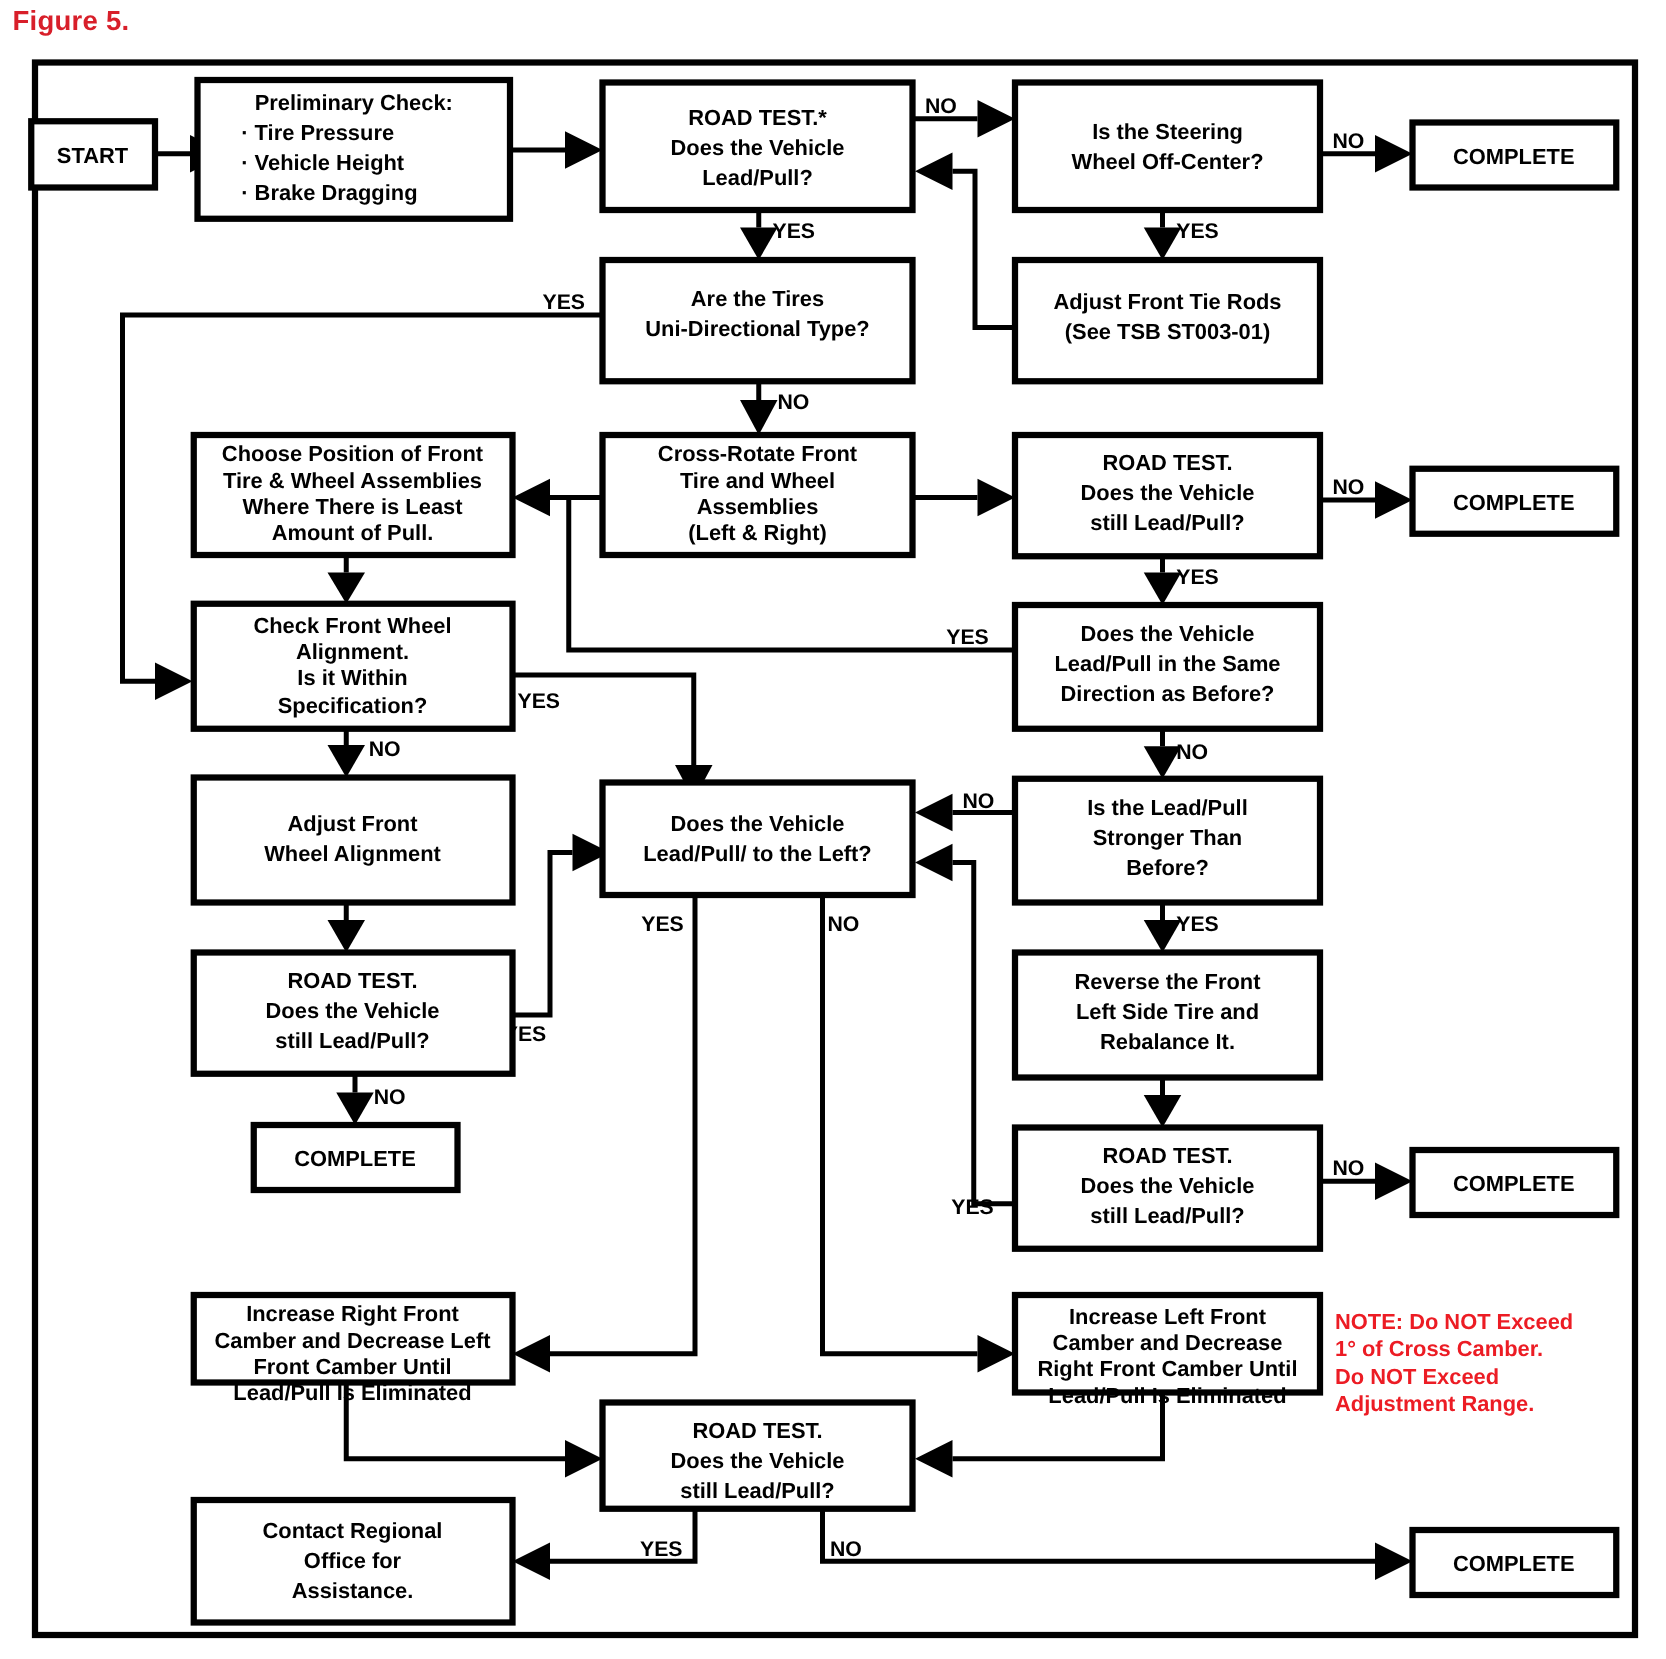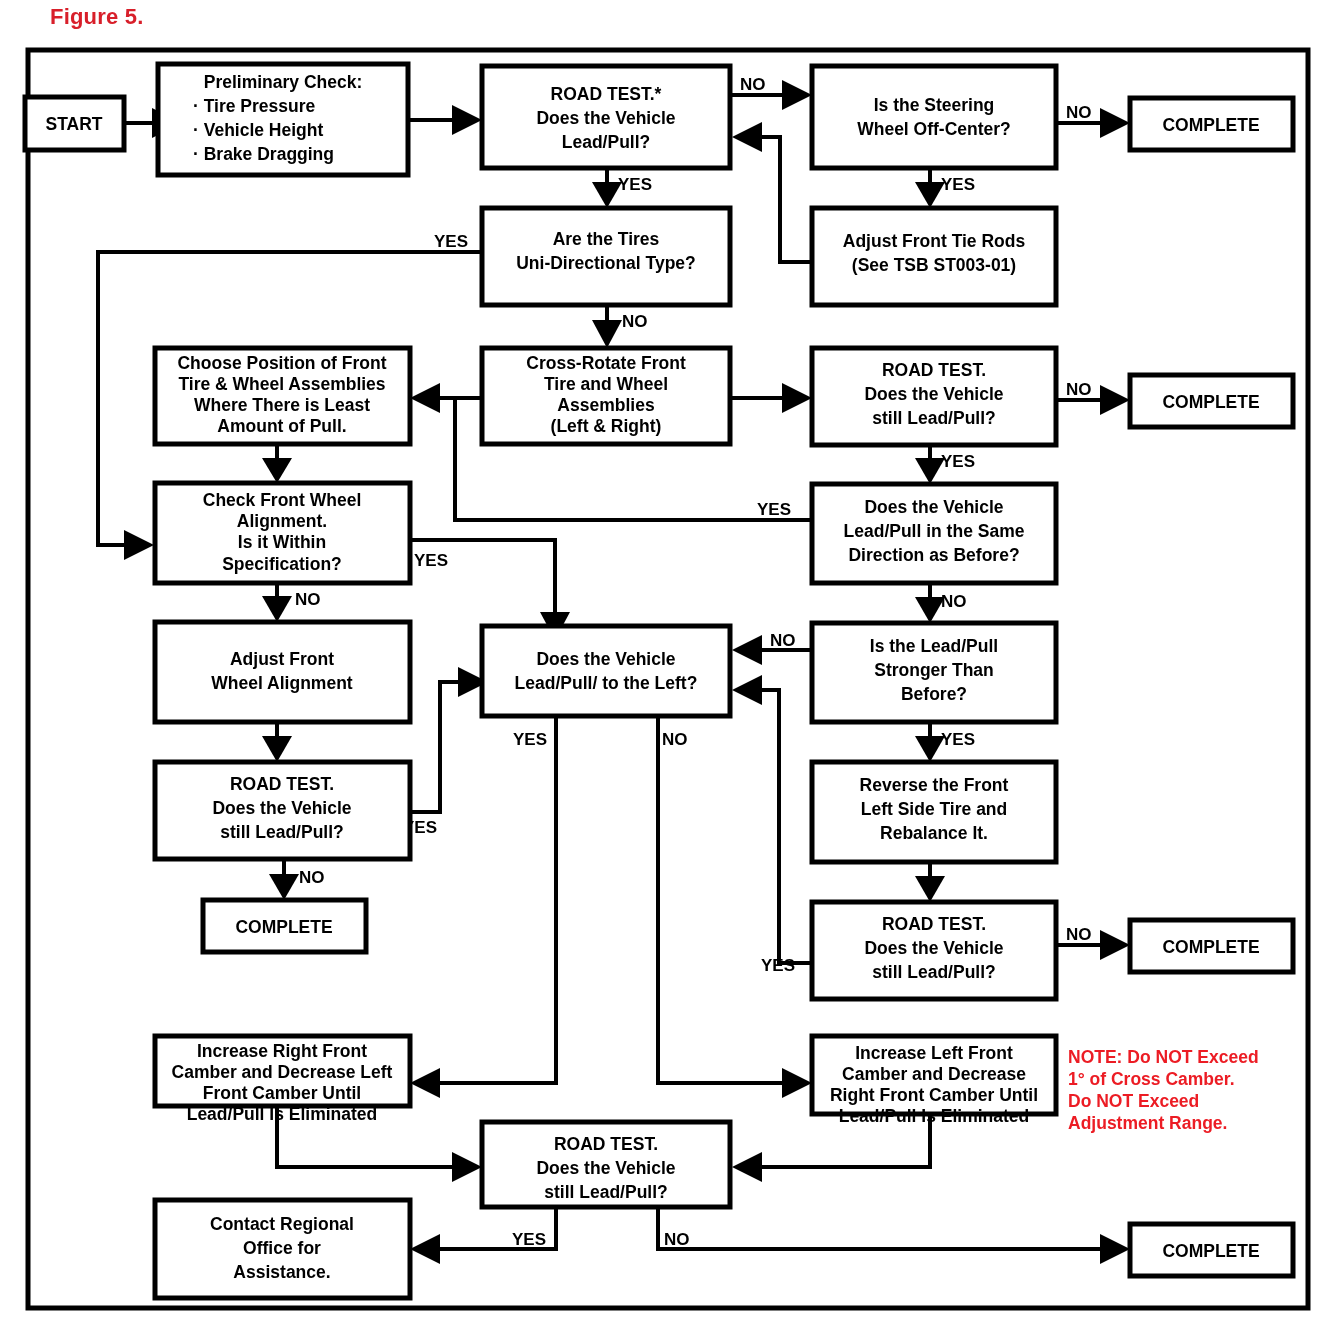--- a/index.html
+++ b/index.html
@@ -2,21 +2,20 @@
 <html><head>
 <meta charset="utf-8">
 <style>
   html,body{margin:0;padding:0;background:#ffffff;}
   body{width:1333px;height:1327px;font-family:"Liberation Sans",sans-serif;overflow:hidden;}
   #stage{position:relative;width:1333px;height:1327px;}
   #figure-title{
     position:absolute;left:10px;top:4px;
     font-size:22px;font-weight:bold;color:#d81f2a;
     letter-spacing:0.2px;
-    margin-left:40px;
   }
   svg#flow{position:absolute;left:0;top:0;width:1333px;height:1327px;}
   .bx{fill:#ffffff;stroke:#000000;stroke-width:5;}
   .frame{fill:none;stroke:#000000;stroke-width:5;}
   .ln{stroke:#000000;stroke-width:4;fill:none;}
   .lbl{font-family:"Liberation Sans",sans-serif;font-weight:bold;font-size:17px;fill:#000;}
   .txt{font-family:"Liberation Sans",sans-serif;font-weight:bold;font-size:17.5px;fill:#000;text-anchor:middle;}
   .txt-l{font-family:"Liberation Sans",sans-serif;font-weight:bold;font-size:17.5px;fill:#000;text-anchor:start;}
   .note{font-family:"Liberation Sans",sans-serif;font-weight:bold;font-size:17.5px;fill:#ec1c24;text-anchor:start;}
   .ah{fill:#000;stroke:none;}

